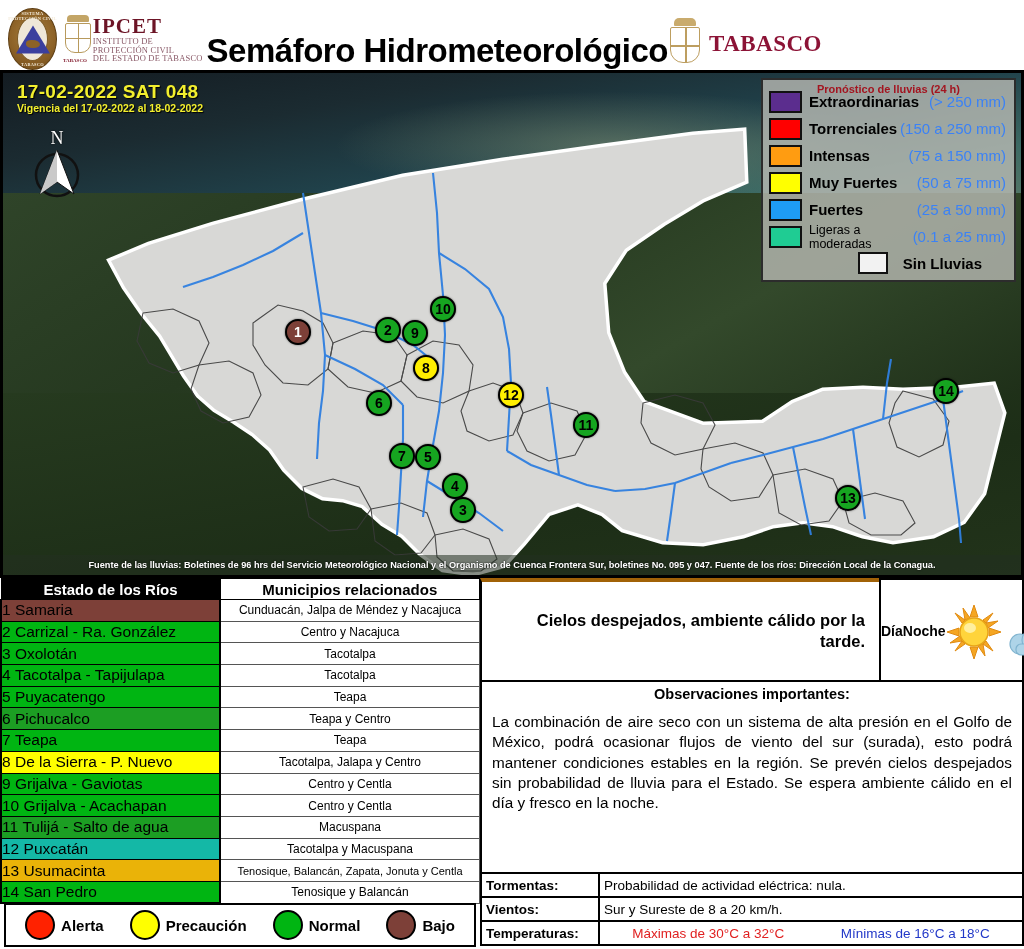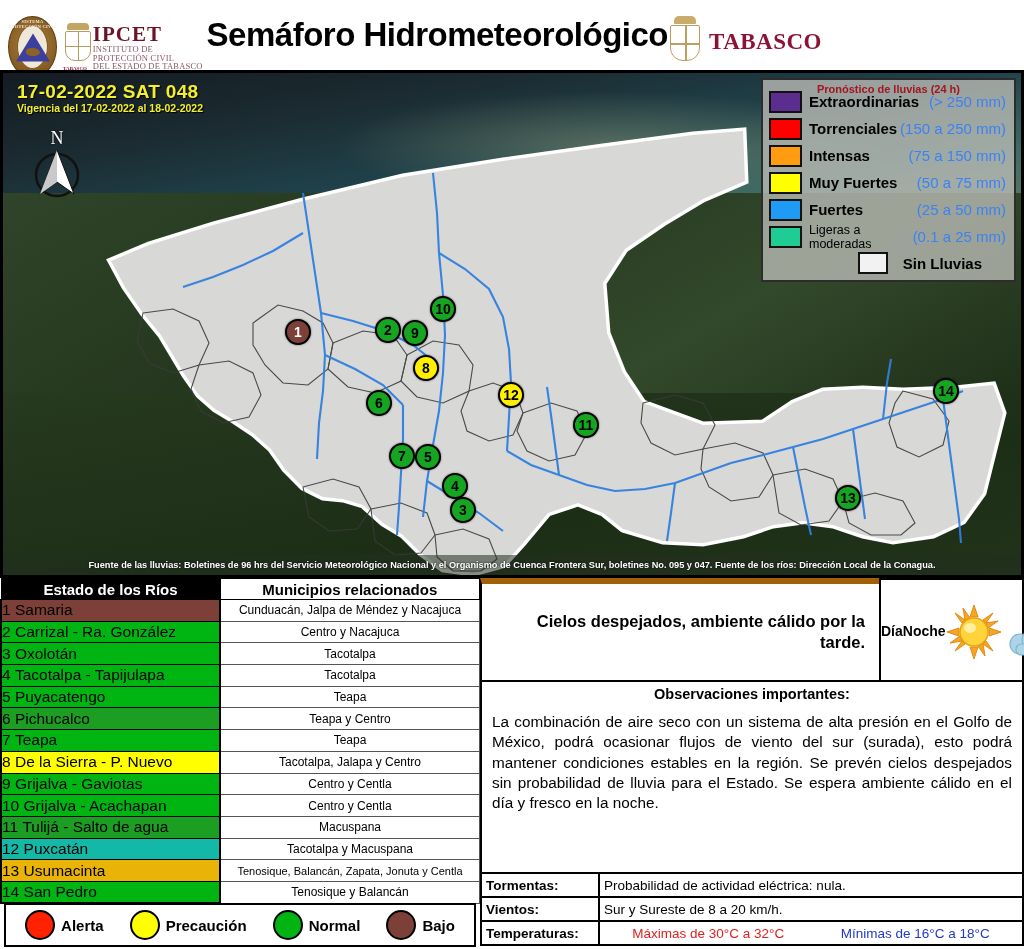--- a/index.html
+++ b/index.html
@@ -6,23 +6,23 @@
   html, body {
     width: 1024px; height: 949px;
     font-family: "Liberation Sans", sans-serif;
     background: #ffffff;
     overflow: hidden;
   }
   #page { position: relative; width: 1024px; height: 949px; }
 
   
   #header {
-    position: absolute; left:0; top:16px; width:832px; height:70px;
+    position: absolute; left:0; top:0; width:832px; height:70px;
     background:#ffffff;
-    display:flex; align-items:flex-start;
+    display:flex; align-items:flex-end;
   }
   .hdr-logos-left { display:flex; align-items:center; padding-left:8px; gap:6px; }
   .pc-seal { width:62px; height:62px; position:relative; }
   .pc-seal .ring {
     position:absolute; inset:0; border-radius:50%;
     background: radial-gradient(circle at 50% 45%, #a9803f 0%, #8d6227 55%, #6f4a18 100%);
     border:1px solid #5d3d12;
   }
   .pc-seal .inner {
     position:absolute; inset:9px; border-radius:50%;
@@ -207,21 +207,21 @@
     display:flex; align-items:center; justify-content:space-around; padding:0 6px;
   }
   .sl-item { display:flex; align-items:center; gap:6px; }
   .sl-dot { width:30px; height:30px; border-radius:50%; border:2px solid #000; }
   .sl-label { font-size:15px; font-weight:bold; color:#000; }
 
   #weather-panel { width:544px; height:371px; position:relative; background:#fff; }
   #wx-top { display:flex; height:104px; border-bottom:2px solid #000; }
   #wx-sky {
     flex:1; display:flex; align-items:center; justify-content:center;
-    padding:0 14px; border-left:2px solid #000; border-top:6px solid #a16207;
+    padding:0 14px; border-left:2px solid #000; border-top:4px solid #a16207;
   }
   #wx-sky span {
     font-size:16.5px; font-weight:bold; color:#000; text-align:right; line-height:1.3;
   }
   #wx-daynight {
     width:145px; border-left:2px solid #000; border-top:2px solid #000; border-right:2px solid #000;
     display:flex; align-items:center; padding-top:2px;
   }
   .dn-labels { display:flex; width:100%; justify-content:space-around; }
   .dn-labels div { font-size:14px; font-weight:bold; color:#000; }

